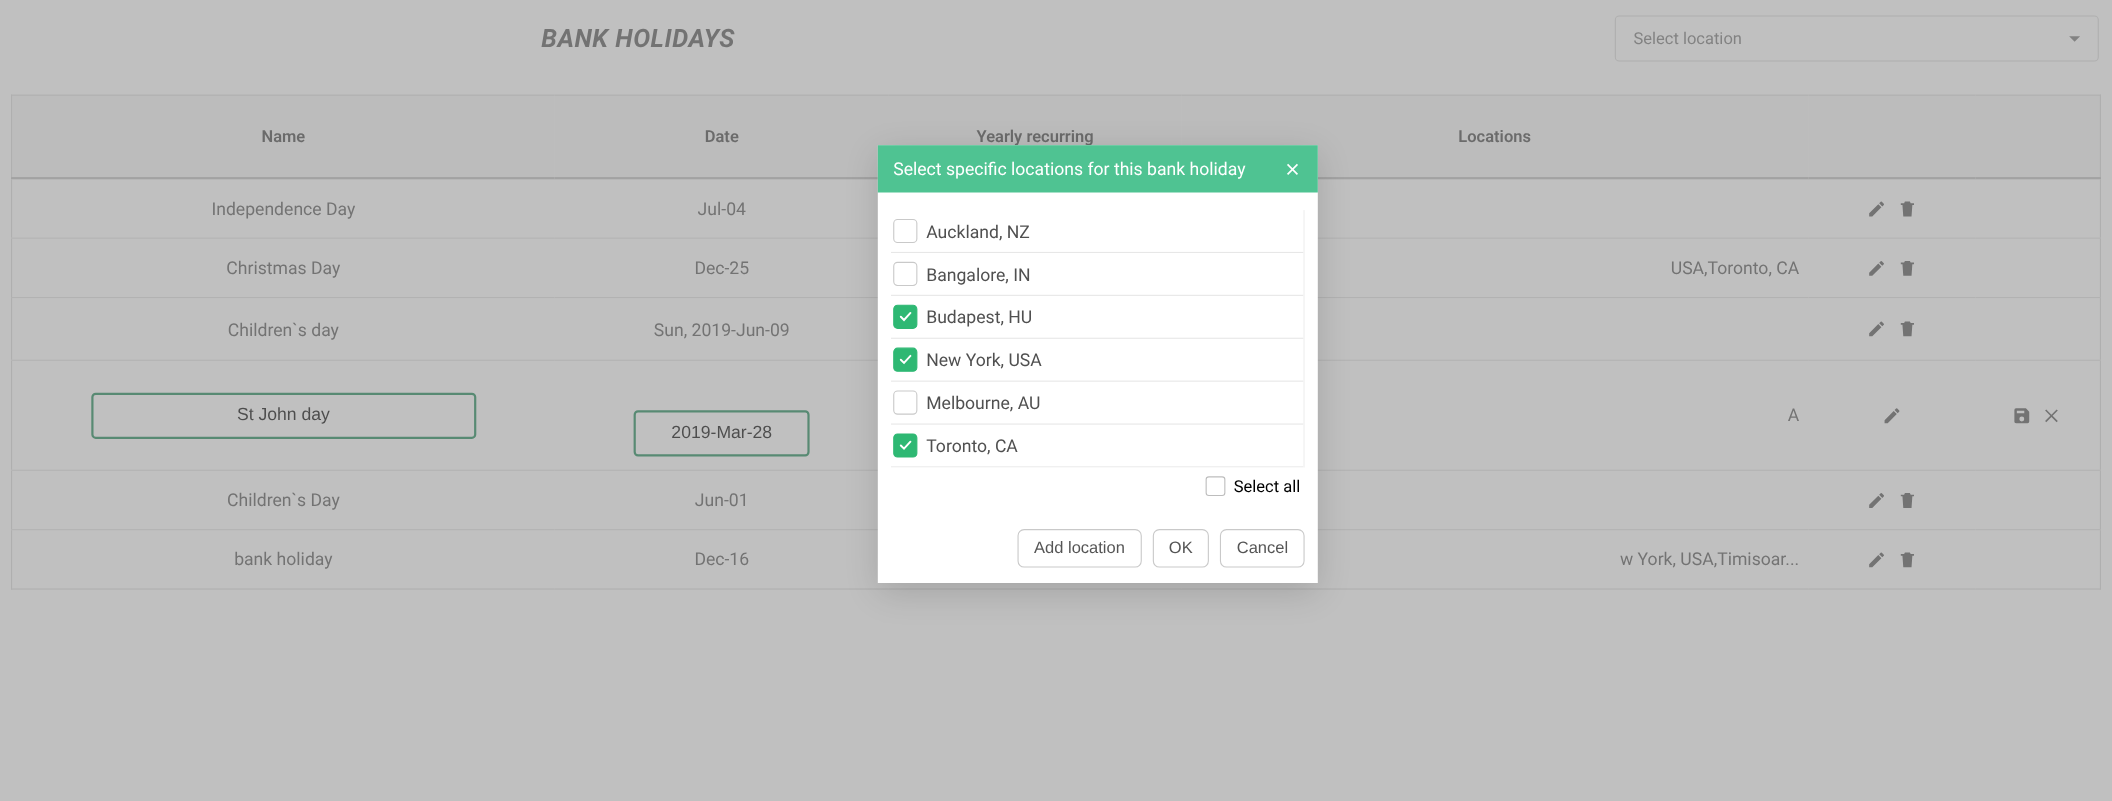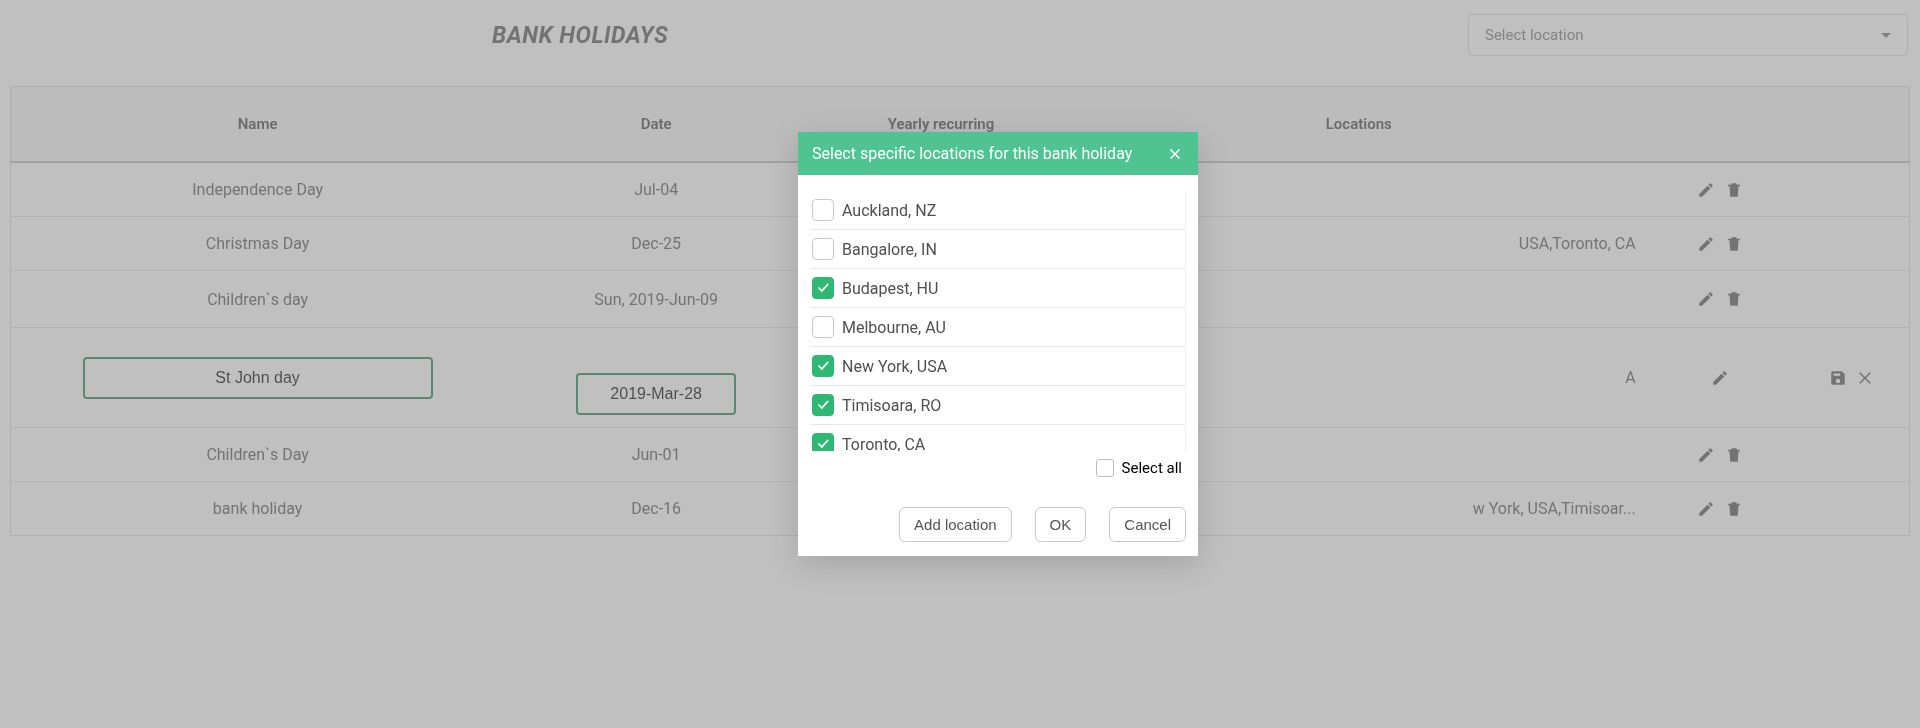--- a/index.html
+++ b/index.html
@@ -141,21 +141,21 @@
     .loc-chk.on { background: #2eb873; border-color: #2eb873; color:#fff; }
     .loc-chk svg { width:14px;height:14px; }
     .loc-label { color:#505050; font-size:16px; }
     .select-all {
       display:flex; justify-content:flex-end; align-items:center; gap:8px;
       padding: 8px 4px 0 0;
       color:#000000; font-size:15px;
     }
     .sa-chk { width:18px;height:18px;border:1px solid #bdbdbd;border-radius:3px;display:inline-block; }
     .modal-footer {
-      display:flex; justify-content:flex-end; gap:23px; padding: 18px 12px 14px 12px;
+      display:flex; justify-content:flex-end; gap:10px; padding: 18px 12px 14px 12px;
     }
     .btn { border:1px solid #c9c9c9; border-radius:6px; padding: 8px 14px; background:#fff; color:#555; font-size:15px; cursor:pointer; }
   </style>
 </head>
 <body>
 
 <div class="page">
   <div class="header-row">
     <h1 class="page-title">BANK HOLIDAYS</h1>
     <div class="location-select">
@@ -331,38 +331,30 @@
         </div>
         <div class="loc-row">
           <span class="loc-chk on">
             <svg>
               <use href="#i-check"></use>
             </svg>
           </span>
           <span class="loc-label">Budapest, HU</span>
         </div>
         <div class="loc-row">
-          <span class="loc-chk"></span>
-          <span class="loc-label">Melbourne, AU</span>
-        </div>
-        <div class="loc-row">
           <span class="loc-chk on">
             <svg>
               <use href="#i-check"></use>
             </svg>
           </span>
           <span class="loc-label">New York, USA</span>
         </div>
         <div class="loc-row">
-          <span class="loc-chk on">
-            <svg>
-              <use href="#i-check"></use>
-            </svg>
-          </span>
-          <span class="loc-label">Timisoara, RO</span>
+          <span class="loc-chk"></span>
+          <span class="loc-label">Melbourne, AU</span>
         </div>
         <div class="loc-row">
           <span class="loc-chk on">
             <svg>
               <use href="#i-check"></use>
             </svg>
           </span>
           <span class="loc-label">Toronto, CA</span>
         </div>
       </div>

